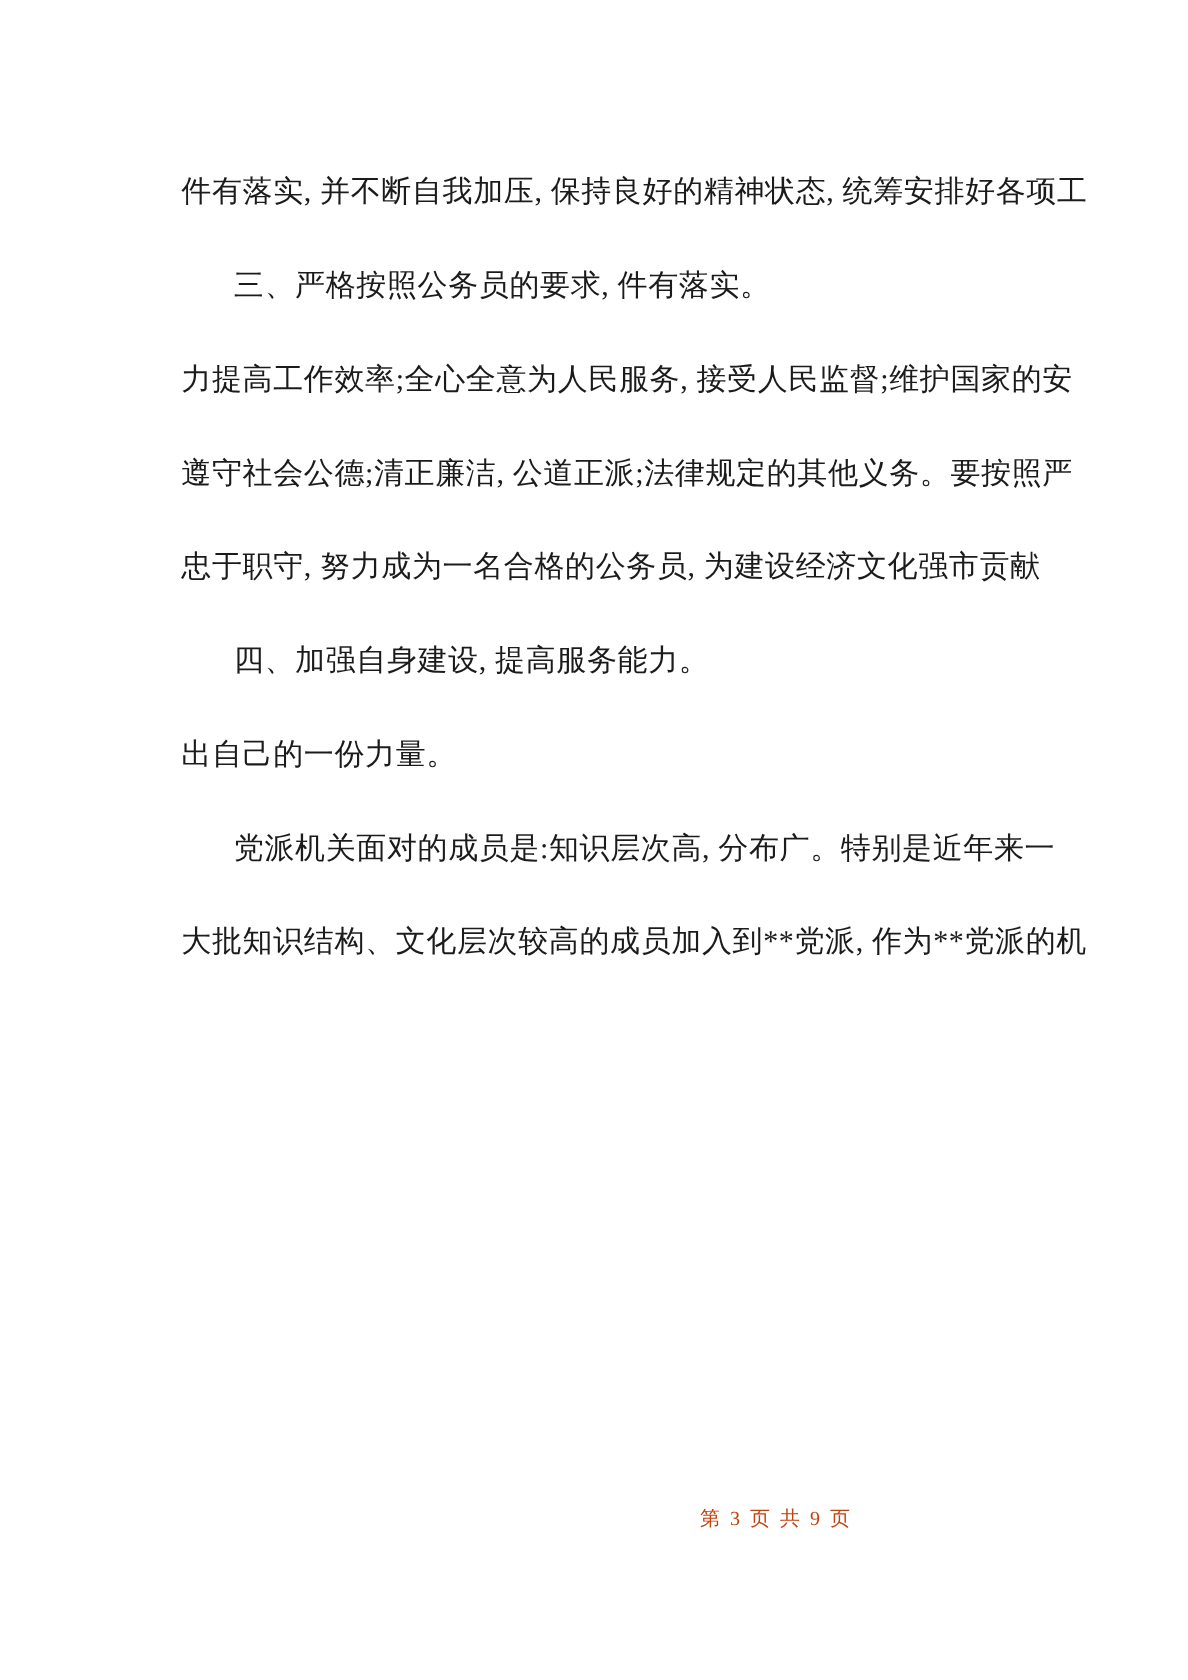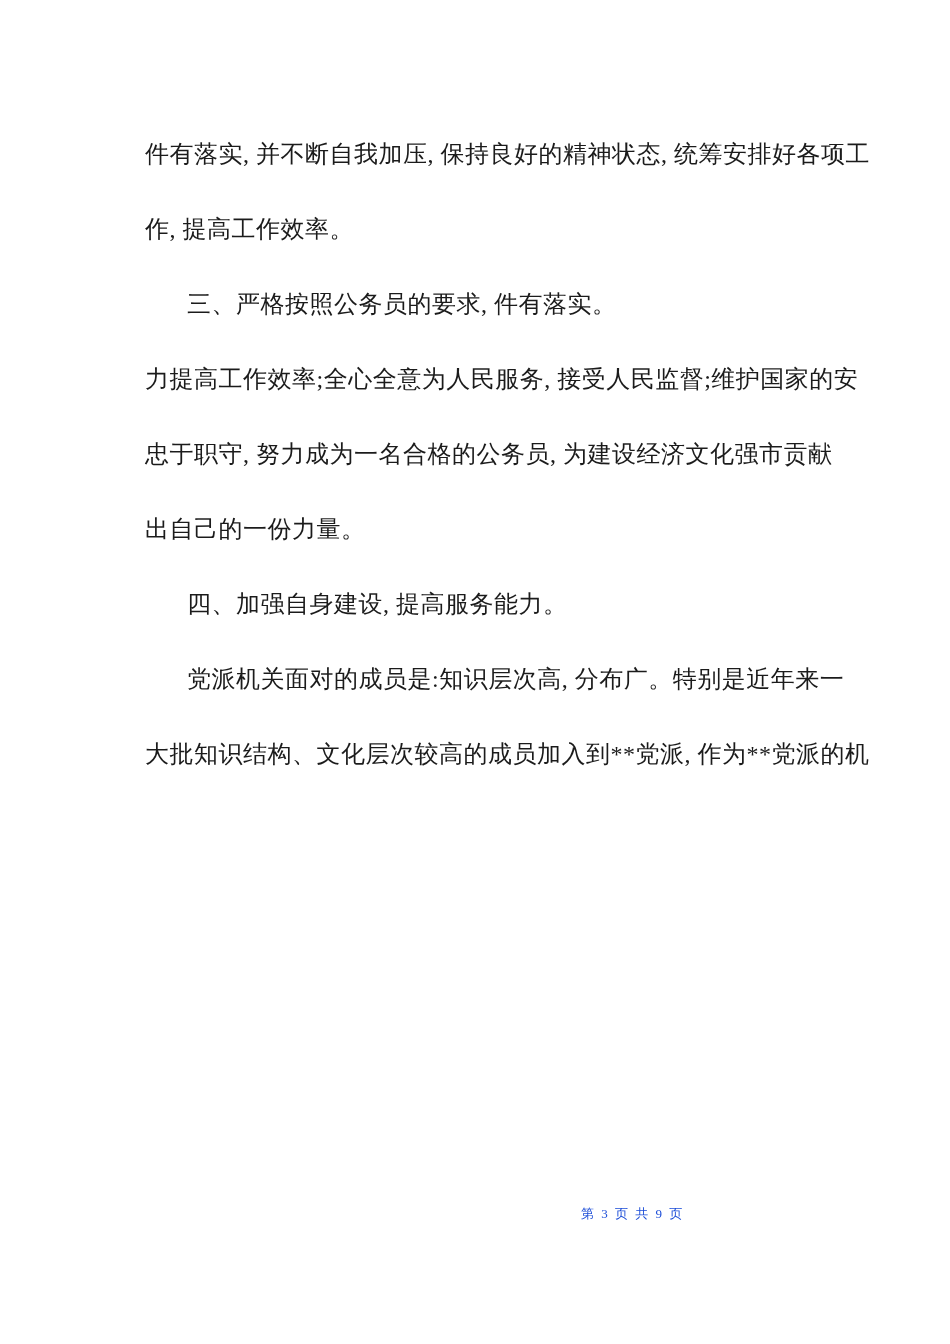--- a/index.html
+++ b/index.html
@@ -29,36 +29,35 @@
     letter-spacing: 0.5px;
     white-space: nowrap;
   }
   .line.indent {
     padding-left: 42px;
   }
   .footer {
     position: absolute;
     left: 560px;
     top: 1205px;
-    font-size: 13px;
+    font-size: 16px;
     letter-spacing: 2px;
-    color: #1d4ed8;
+    color: #c2410c;
     white-space: nowrap;
-    margin-left: 21px;
   }
 </style>
 </head>
 <body>
 
 <div class="page">
   <div class="content" id="lines-container">
       <div class="line">件有落实, 并不断自我加压, 保持良好的精神状态, 统筹安排好各项工</div>
-      <div class="line">作, 提高工作效率。</div>
       <div class="line indent">三、严格按照公务员的要求, 件有落实。</div>
       <div class="line">力提高工作效率;全心全意为人民服务, 接受人民监督;维护国家的安</div>
+      <div class="line">遵守社会公德;清正廉洁, 公道正派;法律规定的其他义务。要按照严</div>
       <div class="line">忠于职守, 努力成为一名合格的公务员, 为建设经济文化强市贡献</div>
+      <div class="line indent">四、加强自身建设, 提高服务能力。</div>
       <div class="line">出自己的一份力量。</div>
-      <div class="line indent">四、加强自身建设, 提高服务能力。</div>
       <div class="line indent">党派机关面对的成员是:知识层次高, 分布广。特别是近年来一</div>
       <div class="line">大批知识结构、文化层次较高的成员加入到**党派, 作为**党派的机</div>
     </div>
   <div class="footer">第 3 页 共 9 页</div>
 </div>
 
 </body></html>

